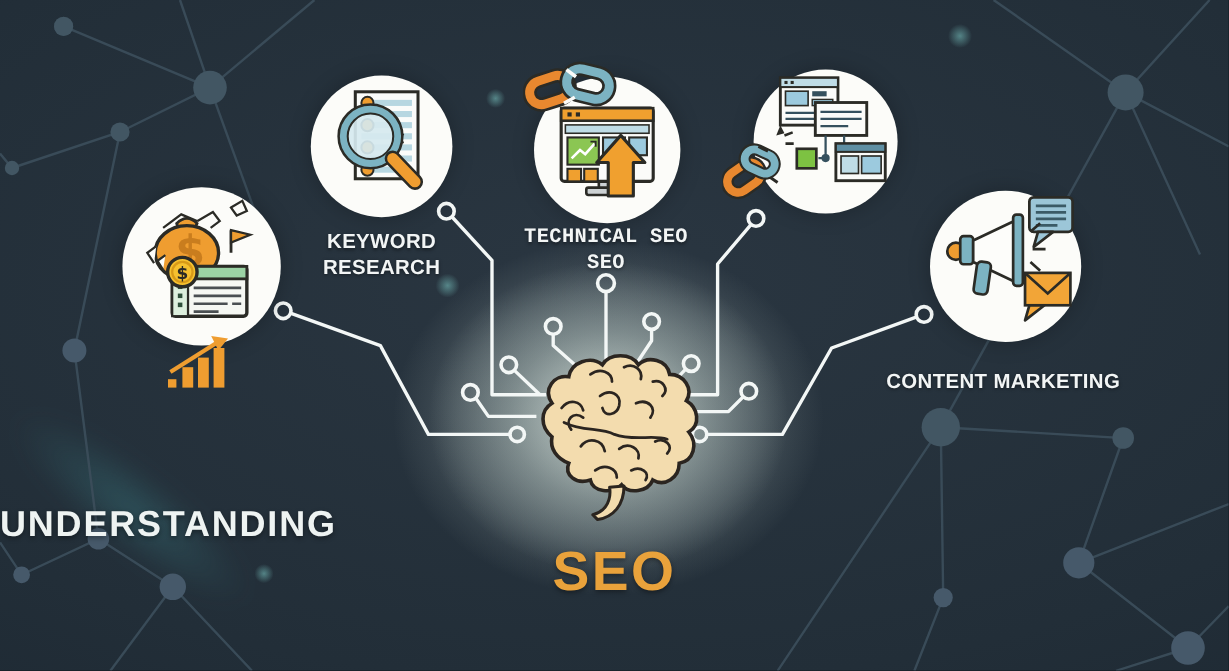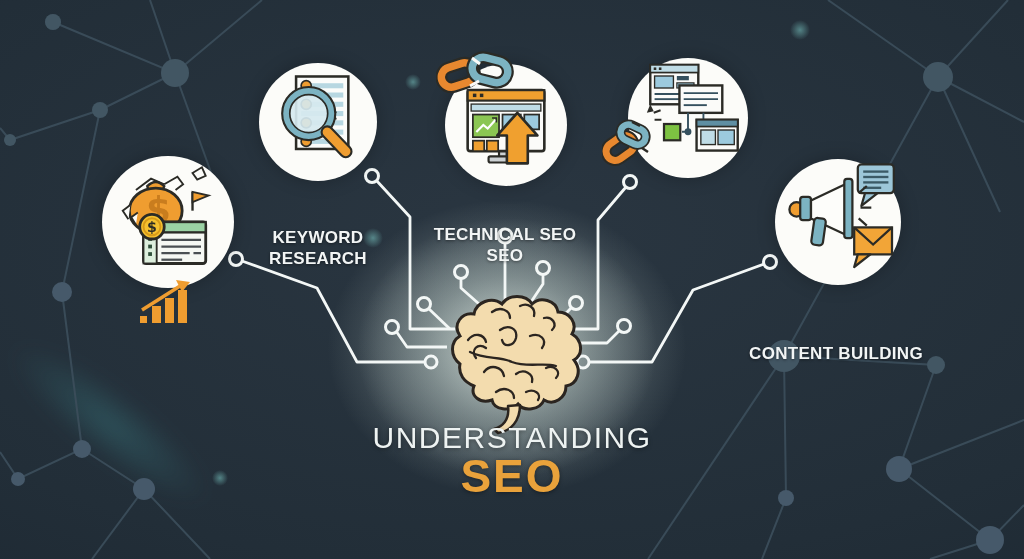--- a/index.html
+++ b/index.html
@@ -17,25 +17,24 @@
     filter:blur(8px);
   }
   svg.deco{position:absolute;left:0;top:0;}
   .topic-circle{position:absolute;border-radius:50%;background:#fcfcf9;box-shadow:0 0 18px rgba(0,0,0,0.25);}
   .topic-circle svg{position:absolute;left:0;top:0;width:100%;height:100%;}
   .floating-icon{position:absolute;}
   .topic-label{
     position:absolute;color:#f2f5f5;font-weight:700;font-size:17px;line-height:21px;
     letter-spacing:0.3px;text-align:center;white-space:pre-line;
     text-shadow:0 1px 3px rgba(0,0,0,0.45);
-    margin-top:36px;
   }
   .title-line1{
-    position:absolute;left:0;top:421px;width:1024px;text-align:center;
-    color:#eef3f2;font-size:30px;font-weight:400;letter-spacing:1.5px;
+    position:absolute;left:0;top:421px;width:1024px;
+    color:#eef3f2;font-size:30px;font-weight:700;letter-spacing:1.5px;
     text-shadow:0 1px 4px rgba(0,0,0,0.4);
   }
   .title-line2{
     position:absolute;left:0;top:449px;width:1024px;text-align:center;
     color:#e9a23b;font-size:46px;font-weight:700;letter-spacing:2px;
     text-shadow:0 1px 4px rgba(0,0,0,0.4);
   }
 </style>
 </head>
 <body>
@@ -249,21 +248,21 @@
     <g transform="rotate(-18 22 27)">
       <rect x="5" y="17" width="34" height="20" rx="10" fill="none" stroke="#2b2b26" stroke-width="12"></rect>
       <rect x="5" y="17" width="34" height="20" rx="10" fill="none" stroke="#e8882f" stroke-width="7.5"></rect>
     </g>
     <g transform="rotate(14 54 22)">
       <rect x="36" y="11" width="36" height="22" rx="11" fill="none" stroke="#2b2b26" stroke-width="12"></rect>
       <rect x="36" y="11" width="36" height="22" rx="11" fill="none" stroke="#7cb3c2" stroke-width="7.5"></rect>
     </g>
     <path d="M36,10 l8,6 M34,38 l9,-5" stroke="#fbfbf9" stroke-width="3" fill="none"></path>
   </svg>
-  <div class="topic-label" style="left:420px;top:188px;width:170px;">TECHNICAL SEO
+  <div class="topic-label" style="left:420px;top:188px;width:170px;font-family:Liberation Mono, monospace;">TECHNICAL SEO
 SEO</div>
 
   <div class="topic-circle" style="left:628px;top:58px;width:120px;height:120px;">
     <svg viewBox="0 0 140 140">
       <rect x="26" y="8" width="56" height="46" fill="#fbfbf9" stroke="#2b2b26" stroke-width="2.8"></rect>
       <rect x="26" y="8" width="56" height="9" fill="#bfdce6" stroke="#2b2b26" stroke-width="2"></rect>
       <rect x="30" y="11" width="3" height="3" fill="#2b2b26"></rect>
         <rect x="36" y="11" width="3" height="3" fill="#2b2b26"></rect>
       <rect x="31" y="21" width="22" height="14" fill="#9ccade" stroke="#2b2b26" stroke-width="1.6"></rect>
       <rect x="57" y="21" width="14" height="5" fill="#35505e"></rect>
@@ -316,18 +315,18 @@
       <rect x="77" y="22" width="9" height="66" rx="3" fill="#7cb3c2" stroke="#2b2b26" stroke-width="2.5"></rect>
       <g transform="rotate(8 50 80)">
         <rect x="42" y="66" width="13" height="30" rx="4" fill="#7cb3c2" stroke="#2b2b26" stroke-width="2.5"></rect>
       </g>
       <path d="M93,38 l9,-8 M95,54 h12 M93,66 l9,8" stroke="#2b2b26" stroke-width="2.5" fill="none"></path>
       <rect x="88" y="76" width="42" height="30" fill="#f2a537" stroke="#2b2b26" stroke-width="2.5"></rect>
       <path d="M88,76 L109,95 L130,76" fill="none" stroke="#2b2b26" stroke-width="2.5"></path>
       <polygon points="92,106 88,120 106,106" fill="#f2a537" stroke="#2b2b26" stroke-width="2.5" stroke-linejoin="round"></polygon>
     </svg>
   </div>
-  <div class="topic-label" style="left:716px;top:307px;width:240px;">CONTENT BUILDING</div>
+  <div class="topic-label" style="left:716px;top:307px;width:240px;">CONTENT MARKETING</div>
 
   <div class="title-line1">UNDERSTANDING</div>
   <div class="title-line2">SEO</div>
 
 </div>
 
 </body></html>

